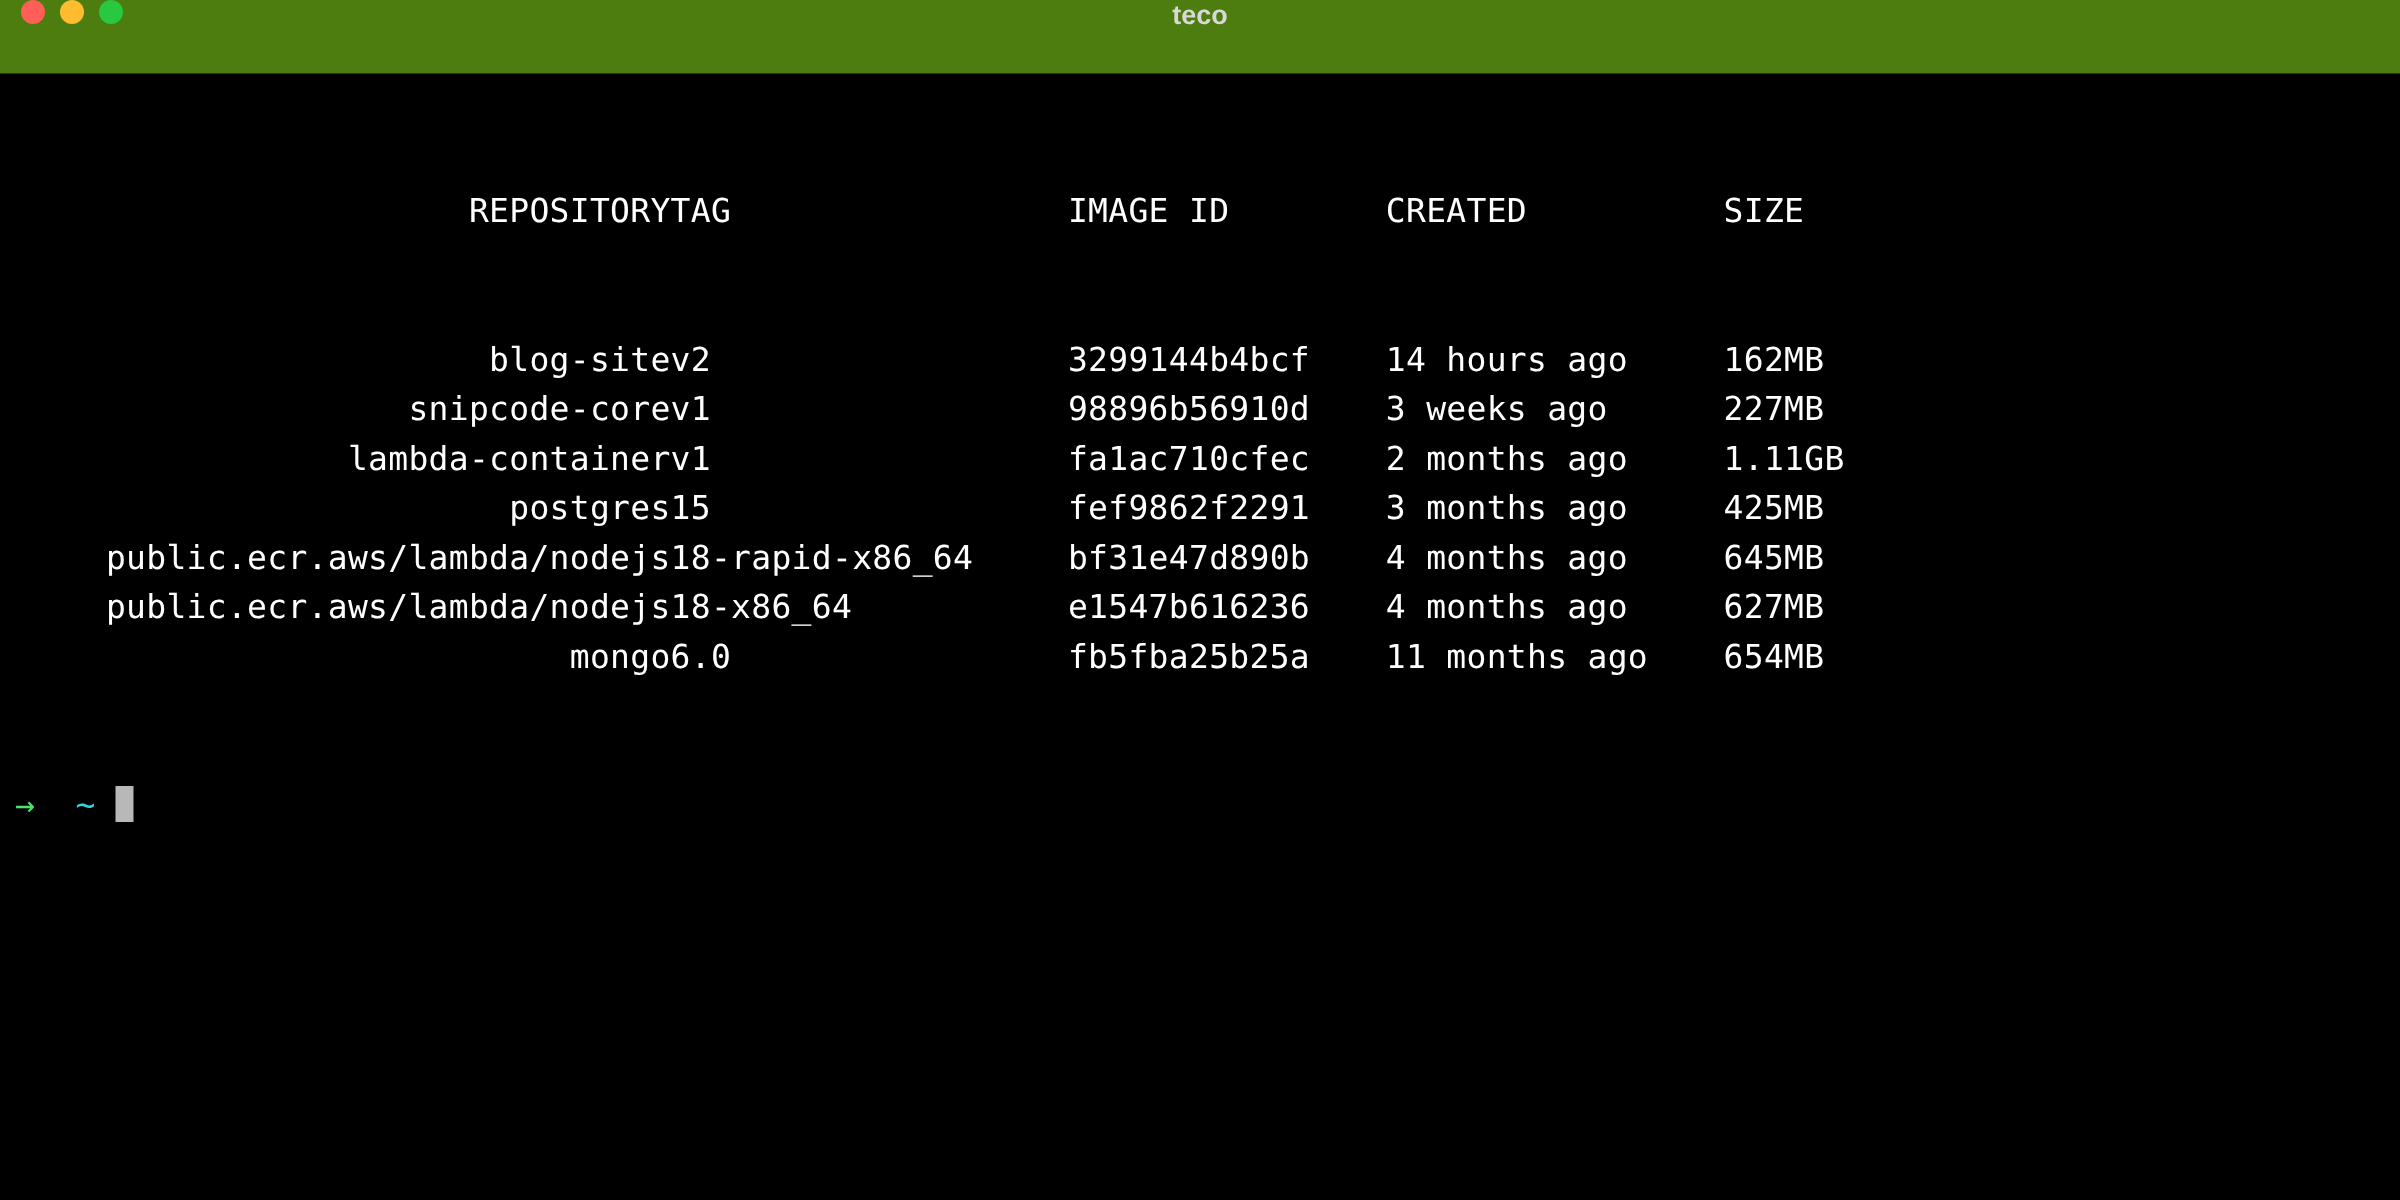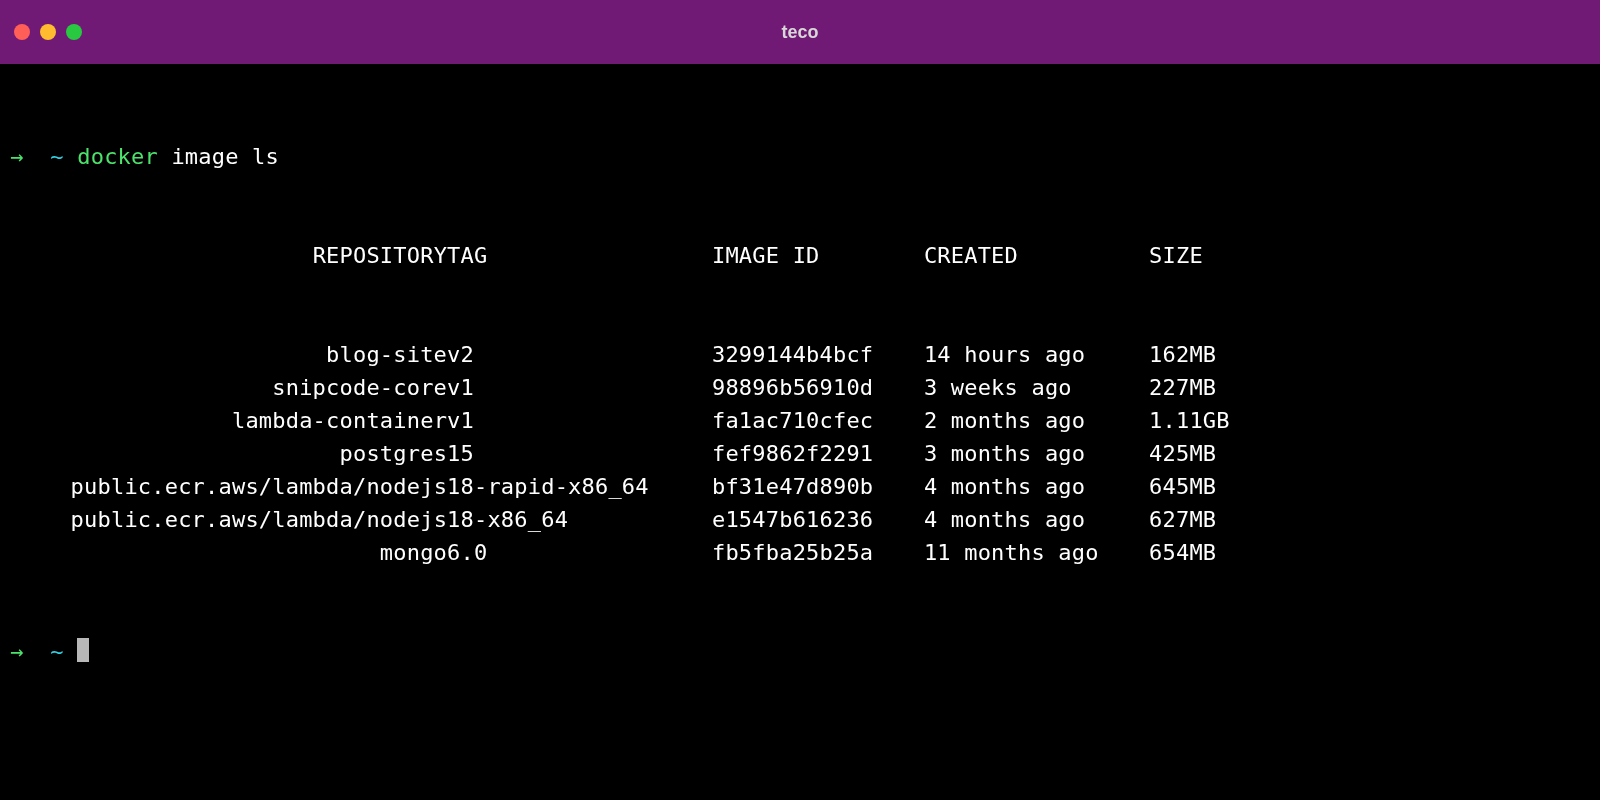--- a/index.html
+++ b/index.html
@@ -10,24 +10,24 @@
     body {
       background: #000;
       font-family: "SF Mono", "Monaco", "Menlo", "Consolas", monospace;
       font-size: 22px;
       color: #fff;
       width: 1600px;
       height: 800px;
       overflow: hidden;
     }
     .titlebar {
-      height: 64px;
-      background: #701a75;
+      height: 49px;
+      background: #4d7c0f;
       display: flex;
-      align-items: center;
+      align-items: flex-start;
       position: relative;
       padding: 0 14px;
     }
     .traffic-lights {
       display: flex;
       gap: 10px;
       align-items: center;
     }
     .traffic-light {
       width: 16px;
@@ -92,17 +92,16 @@
 <div class="titlebar">
   <div class="traffic-lights">
     <div class="traffic-light tl-red"></div>
     <div class="traffic-light tl-yellow"></div>
     <div class="traffic-light tl-green"></div>
   </div>
   <div class="window-title">teco</div>
 </div>
 
 <div class="terminal">
-  <div class="line"><span class="prompt-arrow">→</span>  <span class="prompt-tilde">~</span> <span class="cmd-green">docker</span> <span class="cmd-white">image ls</span></div>
   <div class="line header-line"><span class="col-repo">REPOSITORY</span><span class="col-tag">TAG</span><span class="col-image">IMAGE ID</span><span class="col-created">CREATED</span><span class="col-size">SIZE</span></div>
   <div id="rows-container"><div class="line data-line"><span class="col-repo">blog-site</span><span class="col-tag">v2</span><span class="col-image">3299144b4bcf</span><span class="col-created">14 hours ago</span><span class="col-size">162MB</span></div><div class="line data-line"><span class="col-repo">snipcode-core</span><span class="col-tag">v1</span><span class="col-image">98896b56910d</span><span class="col-created">3 weeks ago</span><span class="col-size">227MB</span></div><div class="line data-line"><span class="col-repo">lambda-container</span><span class="col-tag">v1</span><span class="col-image">fa1ac710cfec</span><span class="col-created">2 months ago</span><span class="col-size">1.11GB</span></div><div class="line data-line"><span class="col-repo">postgres</span><span class="col-tag">15</span><span class="col-image">fef9862f2291</span><span class="col-created">3 months ago</span><span class="col-size">425MB</span></div><div class="line data-line"><span class="col-repo">public.ecr.aws/lambda/nodejs</span><span class="col-tag">18-rapid-x86_64</span><span class="col-image">bf31e47d890b</span><span class="col-created">4 months ago</span><span class="col-size">645MB</span></div><div class="line data-line"><span class="col-repo">public.ecr.aws/lambda/nodejs</span><span class="col-tag">18-x86_64</span><span class="col-image">e1547b616236</span><span class="col-created">4 months ago</span><span class="col-size">627MB</span></div><div class="line data-line"><span class="col-repo">mongo</span><span class="col-tag">6.0</span><span class="col-image">fb5fba25b25a</span><span class="col-created">11 months ago</span><span class="col-size">654MB</span></div></div>
   <div class="line"><span class="prompt-arrow">→</span>  <span class="prompt-tilde">~</span> <span class="cursor"></span></div>
 </div>
 
 </body></html>

